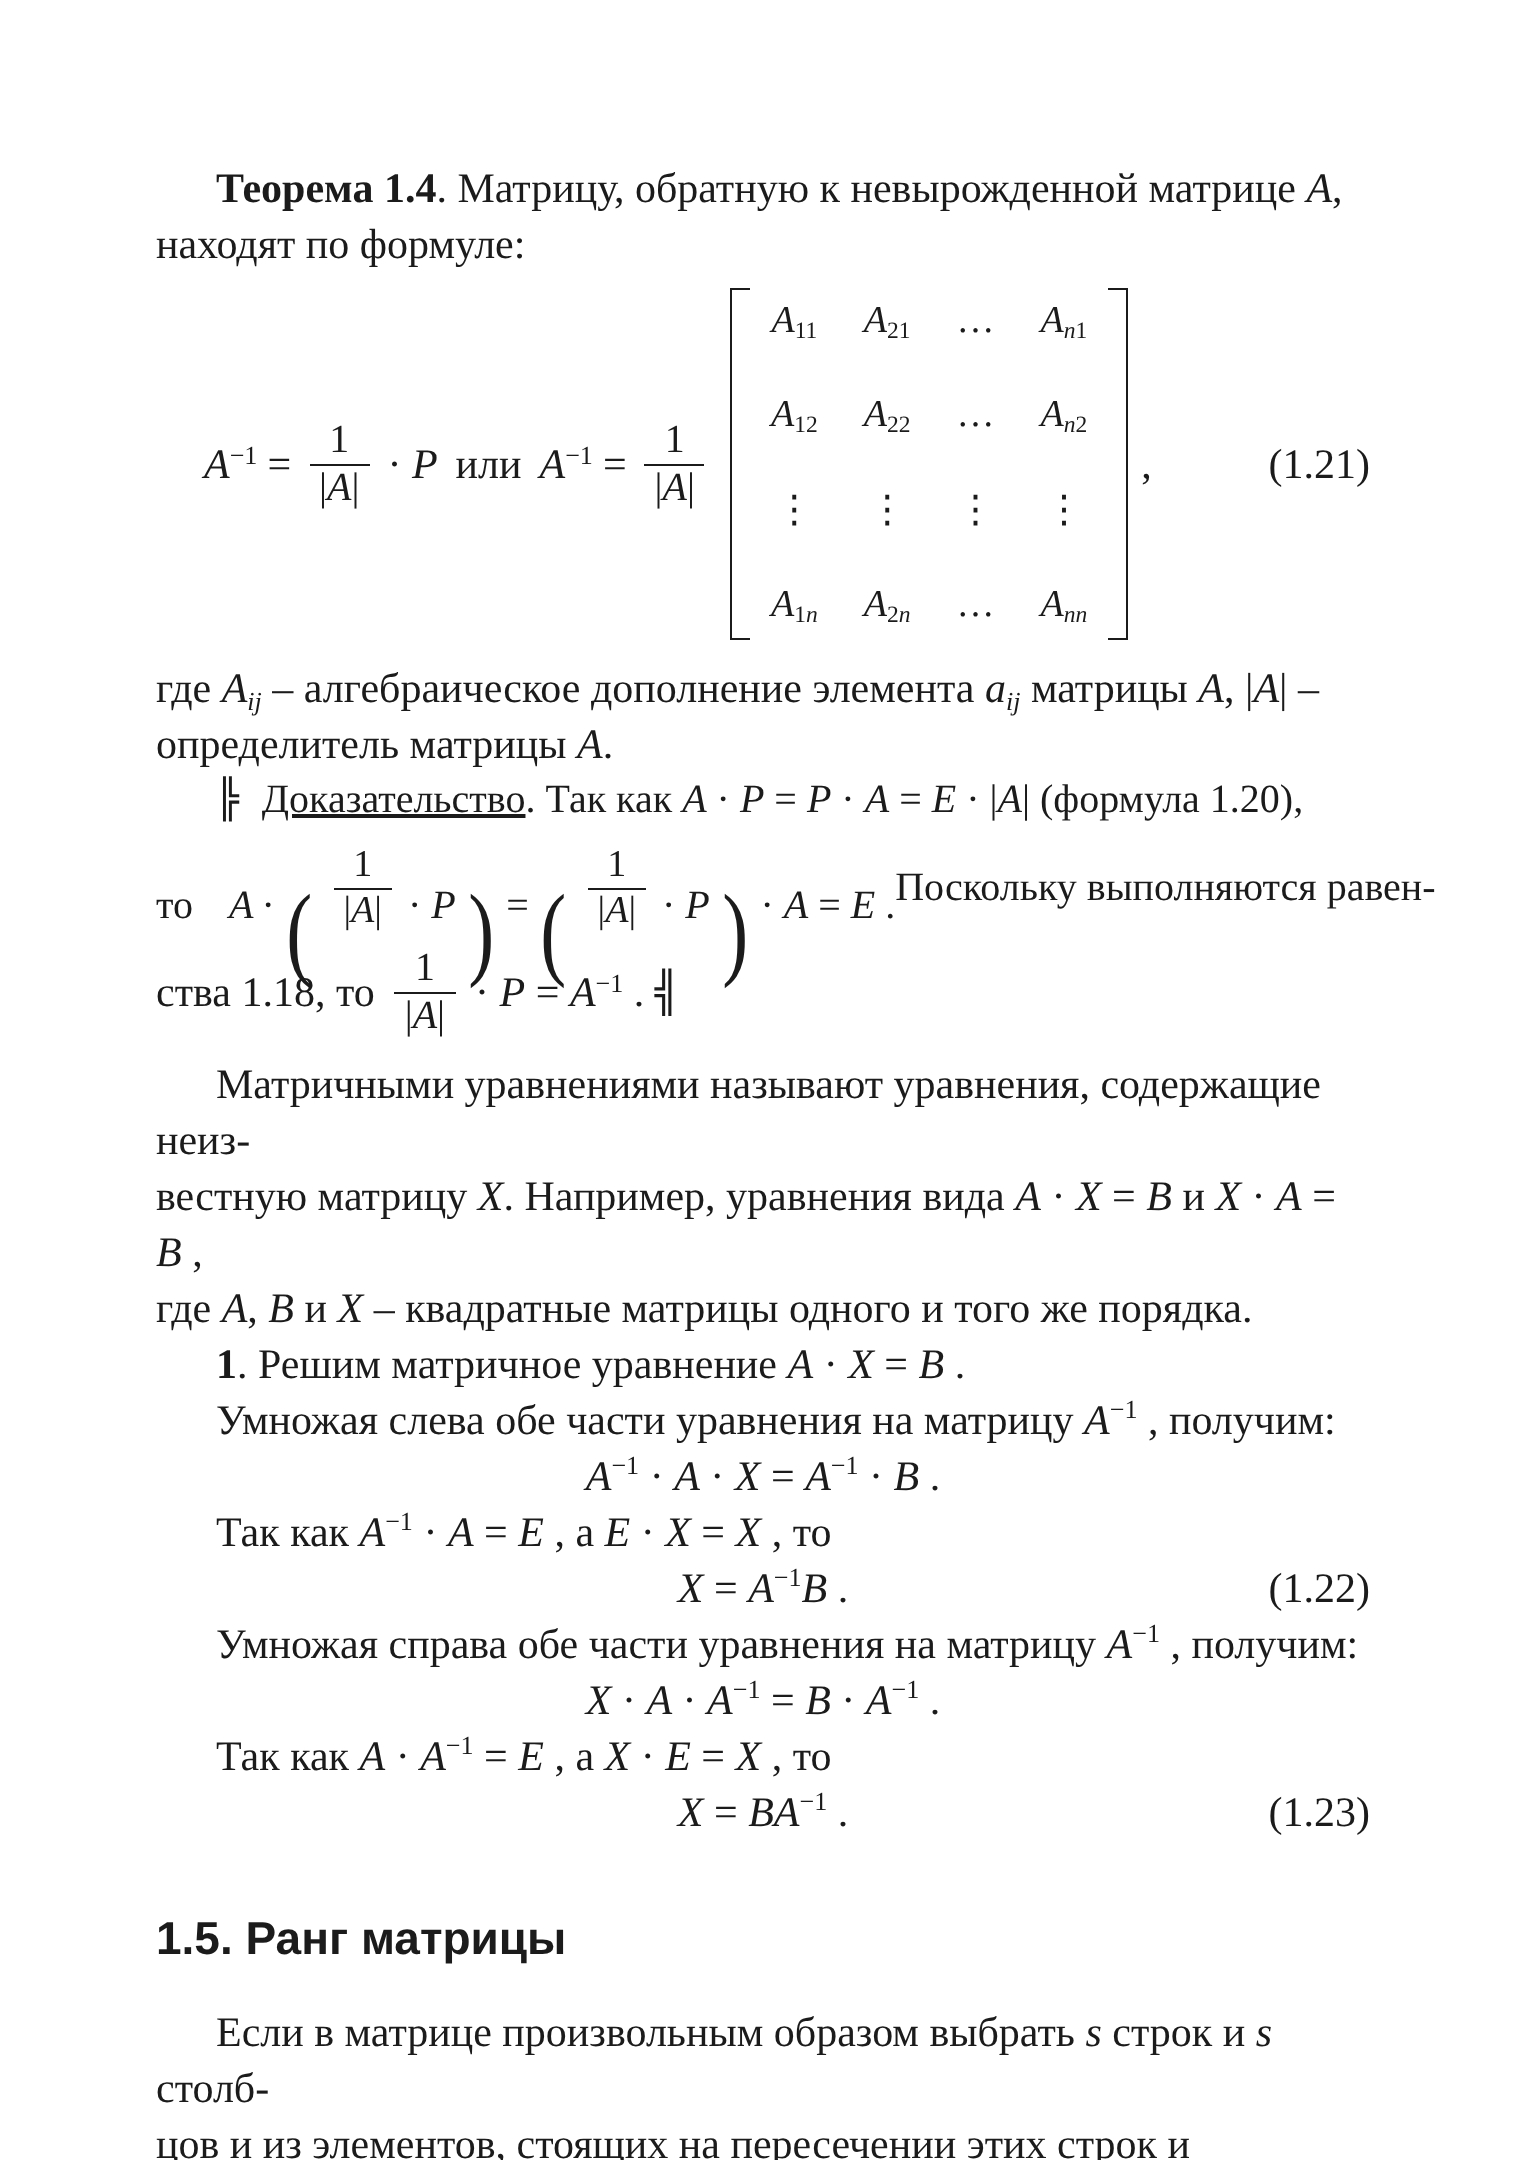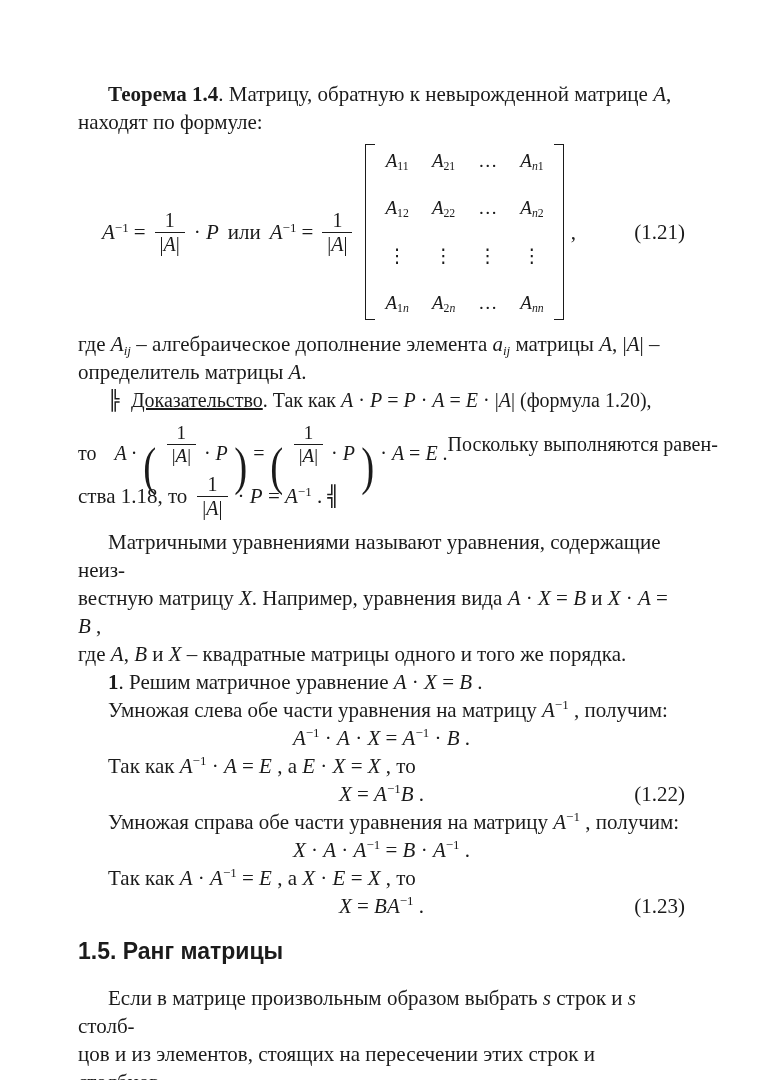--- a/index.html
+++ b/index.html
@@ -43,21 +43,21 @@
   .to-row { display:flex; align-items:center; justify-content:space-between;
             margin:8px 0 6px; font-size:20px; white-space:nowrap; }
   .to-math { display:inline-flex; align-items:flex-end; gap:4px; }
   .bp { font-size:52px; font-weight:300; line-height:0; display:inline-block;
         transform:scaleX(0.75); }
   .stva-row { display:flex; align-items:center; gap:6px; margin:4px 0 8px;
               white-space:nowrap; }
 
   .h-solutions { font-weight:bold; margin:8px 0 2px; text-indent:30px; }
   .h-rank { font-family:"Liberation Sans", sans-serif; font-weight:bold;
-            font-size:23px; line-height:26px; margin:18px 0 20px; }
+            font-size:23px; line-height:26px; margin:36px 0 20px; }
 
   .eq-row { position:relative; text-align:center; line-height:28px; }
   .eq-tag { position:absolute; right:0; top:0; }
 </style>
 </head>
 <body>
 
 <div class="page">
 
   <p class="ind"><span class="b">Теорема 1.4</span><span>. Матрицу, обратную к невырожденной матрице </span><span class="i">A</span><span>,</span><br><span>находят по формуле:</span></p>

